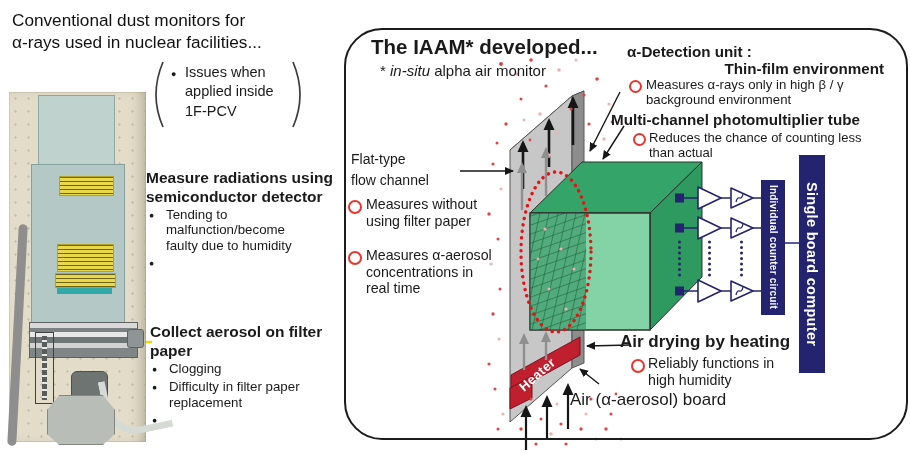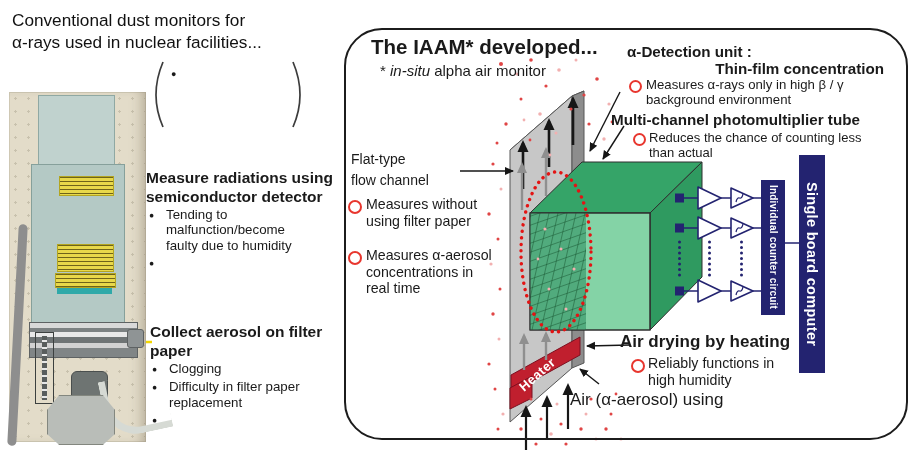--- a/index.html
+++ b/index.html
@@ -287,20 +287,21 @@
         <circle cx="538" cy="259" r="1.4" class="dotB"></circle>
         <circle cx="524" cy="120" r="1.4" class="dotB"></circle>
         <circle cx="530" cy="140" r="1.4" class="dotA"></circle>
         <circle cx="550" cy="155" r="1.4" class="dotB"></circle>
       </g>
   </svg>
 
   <div class="abs" id="l-title">Conventional dust monitors for<br>α-rays used in nuclear facilities...</div>
 
   <div class="abs" id="l-note-dot">●</div>
+  <div class="abs" id="l-note">Issues when<br>applied inside<br>1F-PCV</div>
 
   <div class="abs" id="photo">
     <div class="p" id="ph-upper"></div>
     <div class="p" id="ph-main"></div>
     <div class="p ylabel" id="ph-lab1"></div>
     <div class="p ylabel" id="ph-lab2"></div>
     <div class="p ylabel" id="ph-lab3"></div>
     <div class="p" id="ph-teal"></div>
     <div class="p" id="ph-cable"></div>
     <div class="p" id="ph-filter"></div>
@@ -338,39 +339,39 @@
   </ul>
 
   <div class="abs" id="panel-border"></div>
 
   <div class="abs" id="p-title">The IAAM* developed...</div>
   <div class="abs" id="p-sub">
     <span>* </span><span class="it">in-situ</span><span> alpha air monitor</span>
   </div>
 
   <div class="abs" id="p-det-h">α-Detection unit :</div>
-  <div class="abs" id="p-det-sub">Thin-film concentration</div>
+  <div class="abs" id="p-det-sub">Thin-film environment</div>
   <span class="abs rcirc" id="c1"></span>
   <div class="abs" id="p-pm-h">Multi-channel photomultiplier tube</div>
 
   <div class="abs" id="p-det-b">Measures α-rays only in high β / γ<br>background environment</div>
   <span class="abs rcirc" id="c2"></span>
   <div class="abs" id="p-pm-b">Reduces the chance of counting less<br>than actual</div>
 
   <div class="abs" id="p-flow-l">Flat-type<br>flow channel</div>
   <span class="abs rcirc" id="c3"></span>
   <div class="abs" id="p-flow-b1">Measures without<br>using filter paper</div>
   <span class="abs rcirc" id="c4"></span>
   <div class="abs" id="p-flow-b2">Measures α-aerosol<br>concentrations in<br>real time</div>
 
   <div class="abs" id="p-dry-h">Air drying by heating</div>
   <span class="abs rcirc" id="c5"></span>
   <div class="abs" id="p-dry-b">Reliably functions in<br>high humidity</div>
 
-  <div class="abs" id="p-inlet">Air (α-aerosol) using</div>
+  <div class="abs" id="p-inlet">Air (α-aerosol) board</div>
   <div class="abs" id="p-heater">Heater</div>
 
   <div class="abs vbox" id="p-counter">
     <span>Individual counter circuit</span>
   </div>
   <div class="abs vbox" id="p-sbc">
     <span>Single board computer</span>
   </div>
 
 </div>

